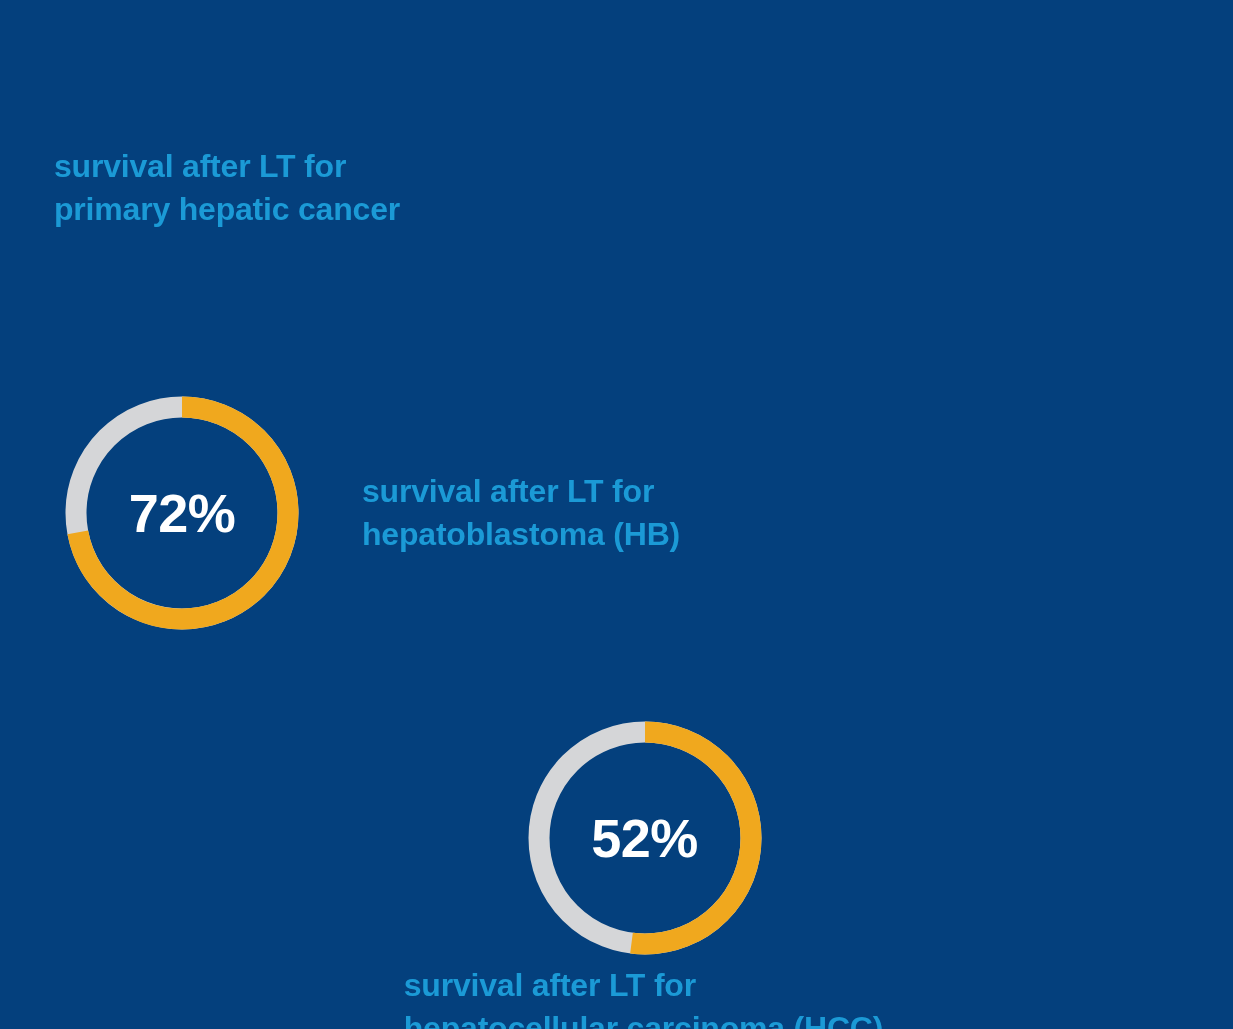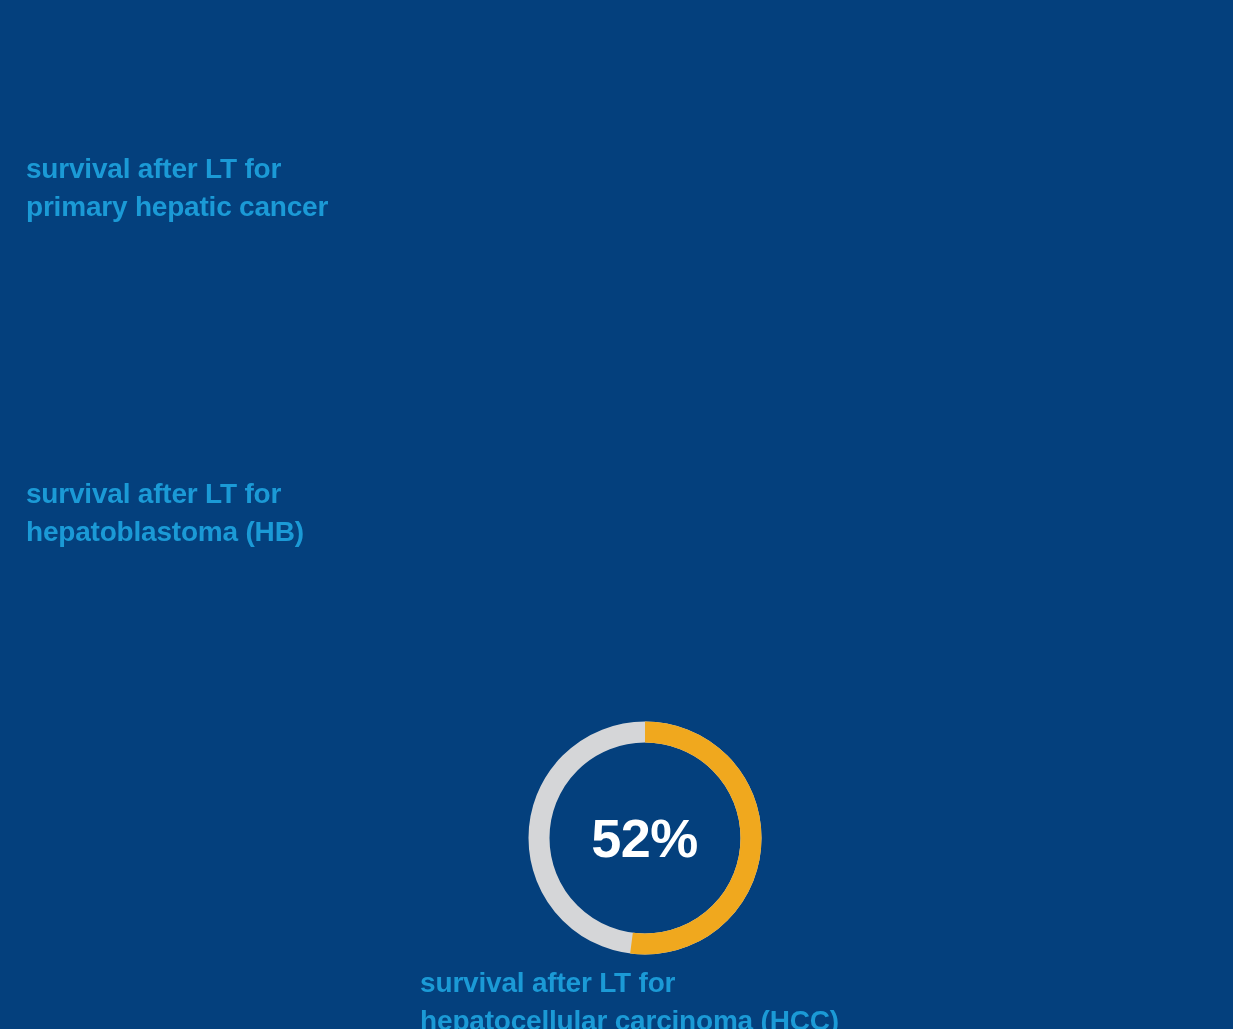--- a/index.html
+++ b/index.html
@@ -54,23 +54,23 @@
     align-items: center;
     justify-content: center;
     color: #ffffff;
     font-size: 54px;
     font-weight: bold;
     letter-spacing: -0.5px;
     line-height: 1;
     font-family: "Liberation Sans", sans-serif;
   }
   .stat-label {
-    margin-left: 26px;
+    margin-left: 54px;
     color: #1b9ad6;
-    font-size: 28px;
+    font-size: 32px;
     font-weight: bold;
     line-height: 1.34;
     letter-spacing: -0.2px;
     font-family: "Liberation Sans", sans-serif;
     white-space: pre-line;
     max-width: 880px;
   }
   .stat-row[data-row="2"] .stat-label {
     max-width: 900px;
   }
@@ -79,20 +79,27 @@
 <body>
 
 <div class="infographic">
 
   <div class="stat-row" data-row="0">
     <div class="stat-label">survival after LT for
 primary hepatic cancer</div>
   </div>
 
   <div class="stat-row" data-row="1">
+    <div class="donut-wrap">
+      <svg class="donut-svg" viewBox="0 0 252 252">
+        <circle class="donut-track" cx="126" cy="126" r="106" fill="none" stroke="#d5d6d8" stroke-width="21"></circle>
+        <circle class="donut-arc" cx="126" cy="126" r="106" fill="none" transform="rotate(-90 126 126)" stroke="#f0a81e" stroke-width="21" stroke-linecap="butt" stroke-dasharray="479.53270264394604 666.0176425610362"></circle>
+      </svg>
+      <div class="donut-value">72%</div>
+    </div>
     <div class="stat-label">survival after LT for
 hepatoblastoma (HB)</div>
   </div>
 
   <div class="stat-row" data-row="2">
     <div class="donut-wrap">
       <svg class="donut-svg" viewBox="0 0 252 252">
         <circle class="donut-track" cx="126" cy="126" r="106" fill="none" stroke="#d5d6d8" stroke-width="21"></circle>
         <circle class="donut-arc" cx="126" cy="126" r="106" fill="none" transform="rotate(-90 126 126)" stroke="#f0a81e" stroke-width="21" stroke-linecap="butt" stroke-dasharray="346.3291741317388 666.0176425610362"></circle>
       </svg>

